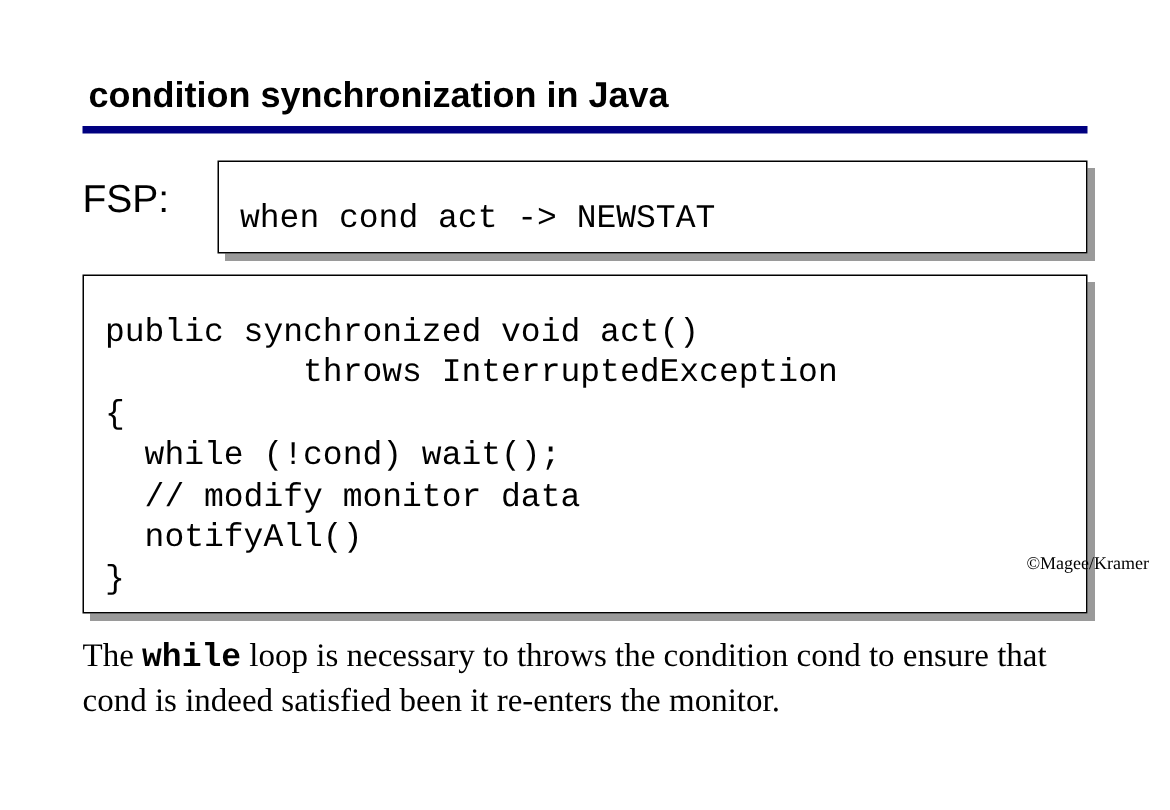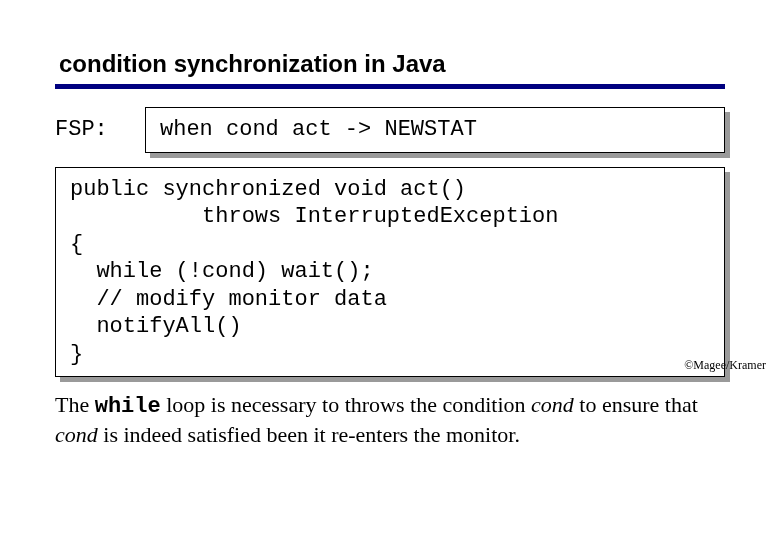--- a/index.html
+++ b/index.html
@@ -28,64 +28,63 @@
     height: 5px;
     background: #000080;
     margin: 0 0 18px 0;
   }
   .row {
     display: flex;
     align-items: flex-start;
     margin-bottom: 14px;
   }
   .label {
-    font-family: Liberation Mono, monospace;
-    font-size: 22px;
+    font-family: Liberation Sans, sans-serif;
+    font-size: 26px;
     width: 90px;
     flex: 0 0 90px;
     padding-top: 10px;
   }
   .codebox-wrap {
     flex: 1 1 auto;
     position: relative;
   }
   .shadow {
     position: absolute;
     top: 5px;
     left: 5px;
     right: -5px;
     bottom: -5px;
     background: #9a9a9a;
   }
   .codebox {
     position: relative;
     background: #ffffff;
     border: 1.5px solid #000;
-    padding: 8px 14px 8px 14px;
+    padding: 24px 14px 8px 14px;
     font-family: "Courier New", Courier, monospace;
     font-size: 22px;
     line-height: 1.25;
     white-space: pre;
   }
   .body-text {
     font-size: 22px;
     line-height: 1.25;
     margin: 8px 0 14px 0;
   }
   .mono {
     font-family: "Courier New", Courier, monospace;
     font-weight: bold;
   }
   .italic {
-    font-style: italic;
   }
   .footer {
     position: absolute;
     right: 14px;
-    bottom: 23px;
+    bottom: 13px;
     font-family: "Times New Roman", Times, serif;
     font-size: 12px;
   }
 </style>
 </head>
 <body>
 
 <div class="slide">
 
   <h1 class="title">condition synchronization in Java</h1>

